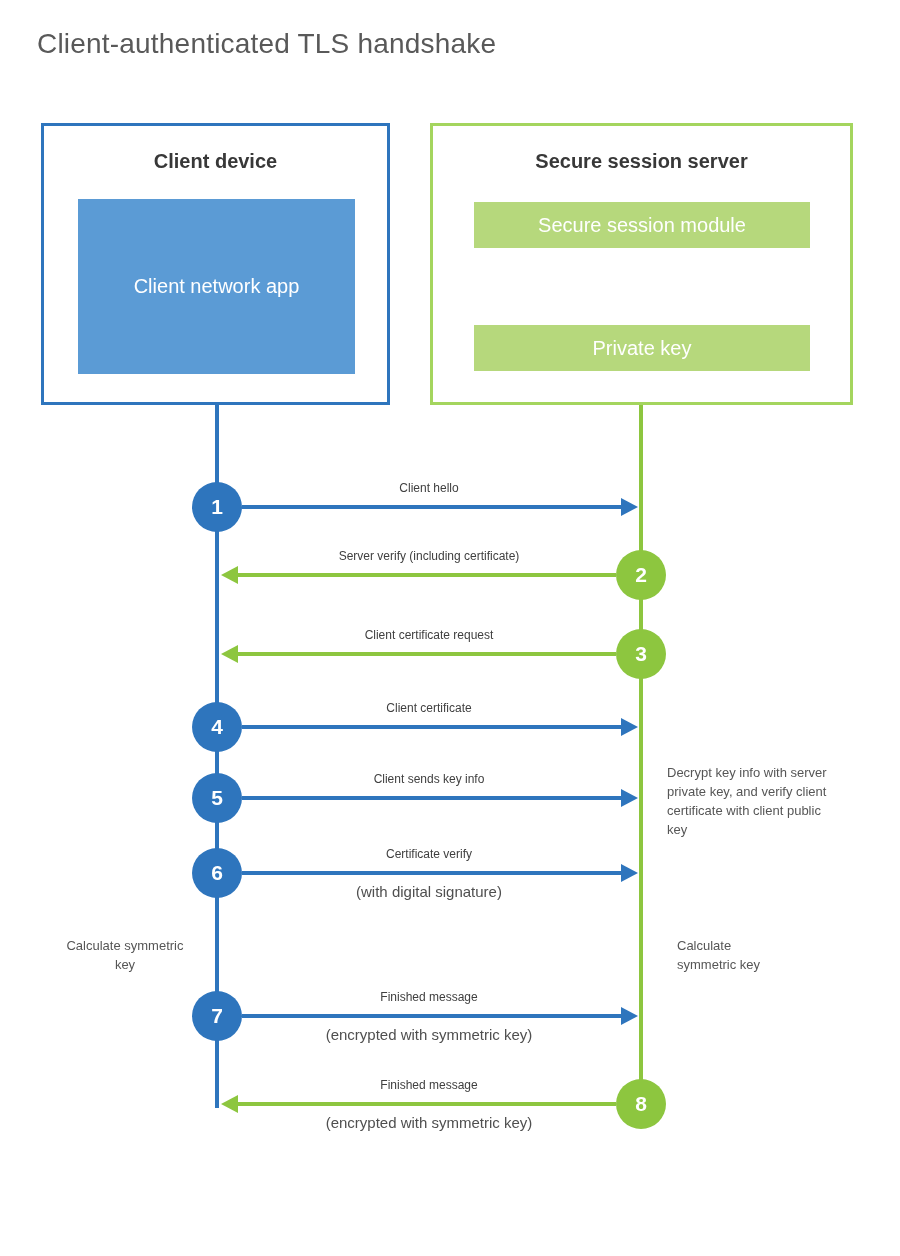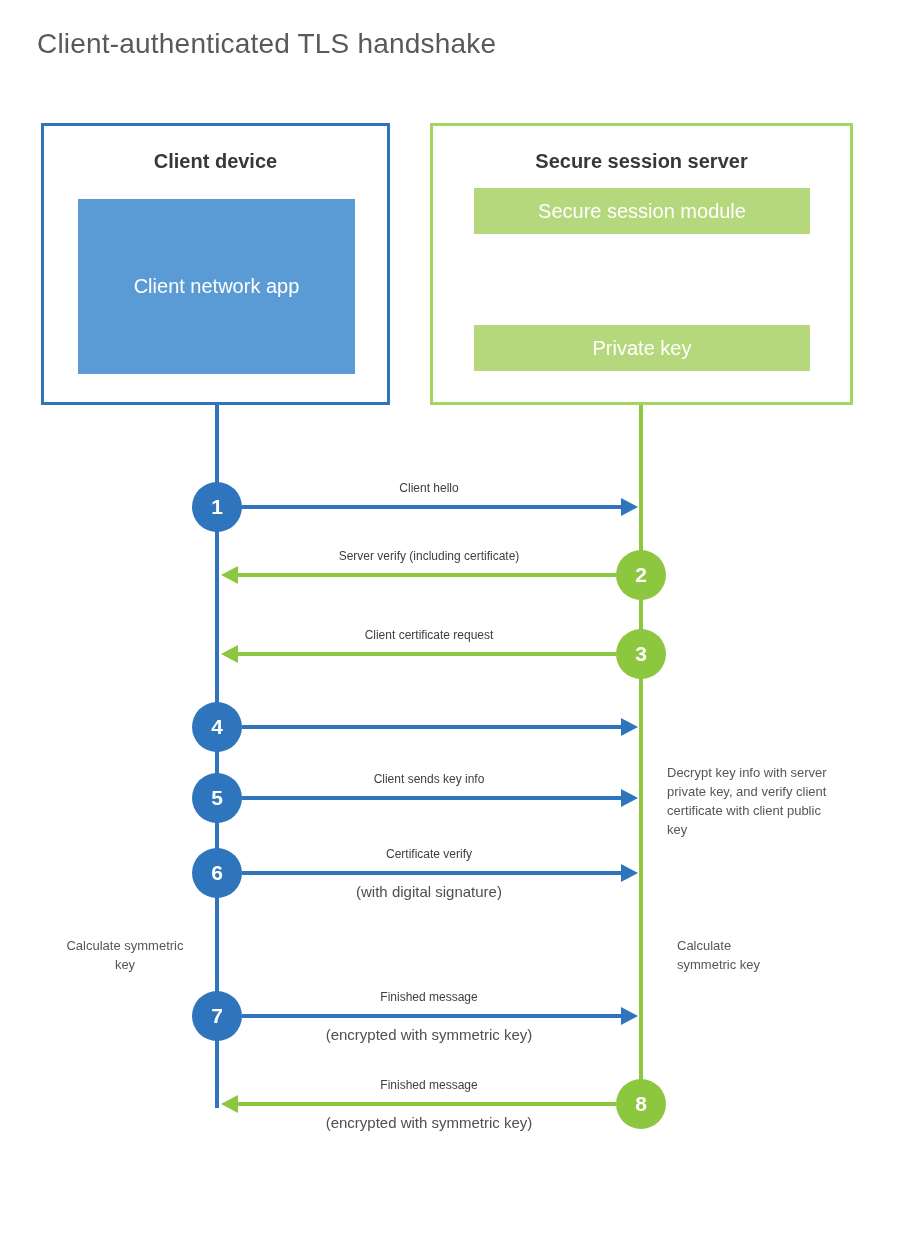--- a/index.html
+++ b/index.html
@@ -79,41 +79,42 @@
   <div class="entity-box client-entity">
     <div class="entity-title">Client device</div>
   </div>
   <div class="app-box">
     <span>Client network app</span>
   </div>
 
   <div class="entity-box server-entity">
     <div class="entity-title">Secure session server</div>
   </div>
-  <div class="module-bar" style="top:188px">Secure session module</div>
+  <div class="module-bar" style="top:202px">Secure session module</div>
   <div class="module-bar" style="top:325px">Private key</div>
 
   <div class="circle blue" style="left:192px;top:482px">1</div>
   <div class="arrow-bar blue" style="left:242px;top:505px;width:380px"></div>
   <div class="head-right" style="left:621px;top:498px"></div>
   <div class="msg-label" style="top:481px">Client hello</div>
 
   <div class="circle green" style="left:616px;top:550px">2</div>
   <div class="arrow-bar green" style="left:238px;top:573px;width:378px"></div>
   <div class="head-left" style="left:221px;top:566px"></div>
   <div class="msg-label" style="top:549px">Server verify (including certificate)</div>
 
   <div class="circle green" style="left:616px;top:629px">3</div>
   <div class="arrow-bar green" style="left:238px;top:652px;width:378px"></div>
   <div class="head-left" style="left:221px;top:645px"></div>
   <div class="msg-label" style="top:628px">Client certificate request</div>
 
   <div class="circle blue" style="left:192px;top:702px">4</div>
   <div class="arrow-bar blue" style="left:242px;top:725px;width:380px"></div>
   <div class="head-right" style="left:621px;top:718px"></div>
+  <div class="msg-label" style="top:701px">Client certificate</div>
 
   <div class="circle blue" style="left:192px;top:773px">5</div>
   <div class="arrow-bar blue" style="left:242px;top:796px;width:380px"></div>
   <div class="head-right" style="left:621px;top:789px"></div>
   <div class="msg-label" style="top:772px">Client sends key info</div>
 
   <div class="circle blue" style="left:192px;top:848px">6</div>
   <div class="arrow-bar blue" style="left:242px;top:871px;width:380px"></div>
   <div class="head-right" style="left:621px;top:864px"></div>
   <div class="msg-label" style="top:847px">Certificate verify</div>

